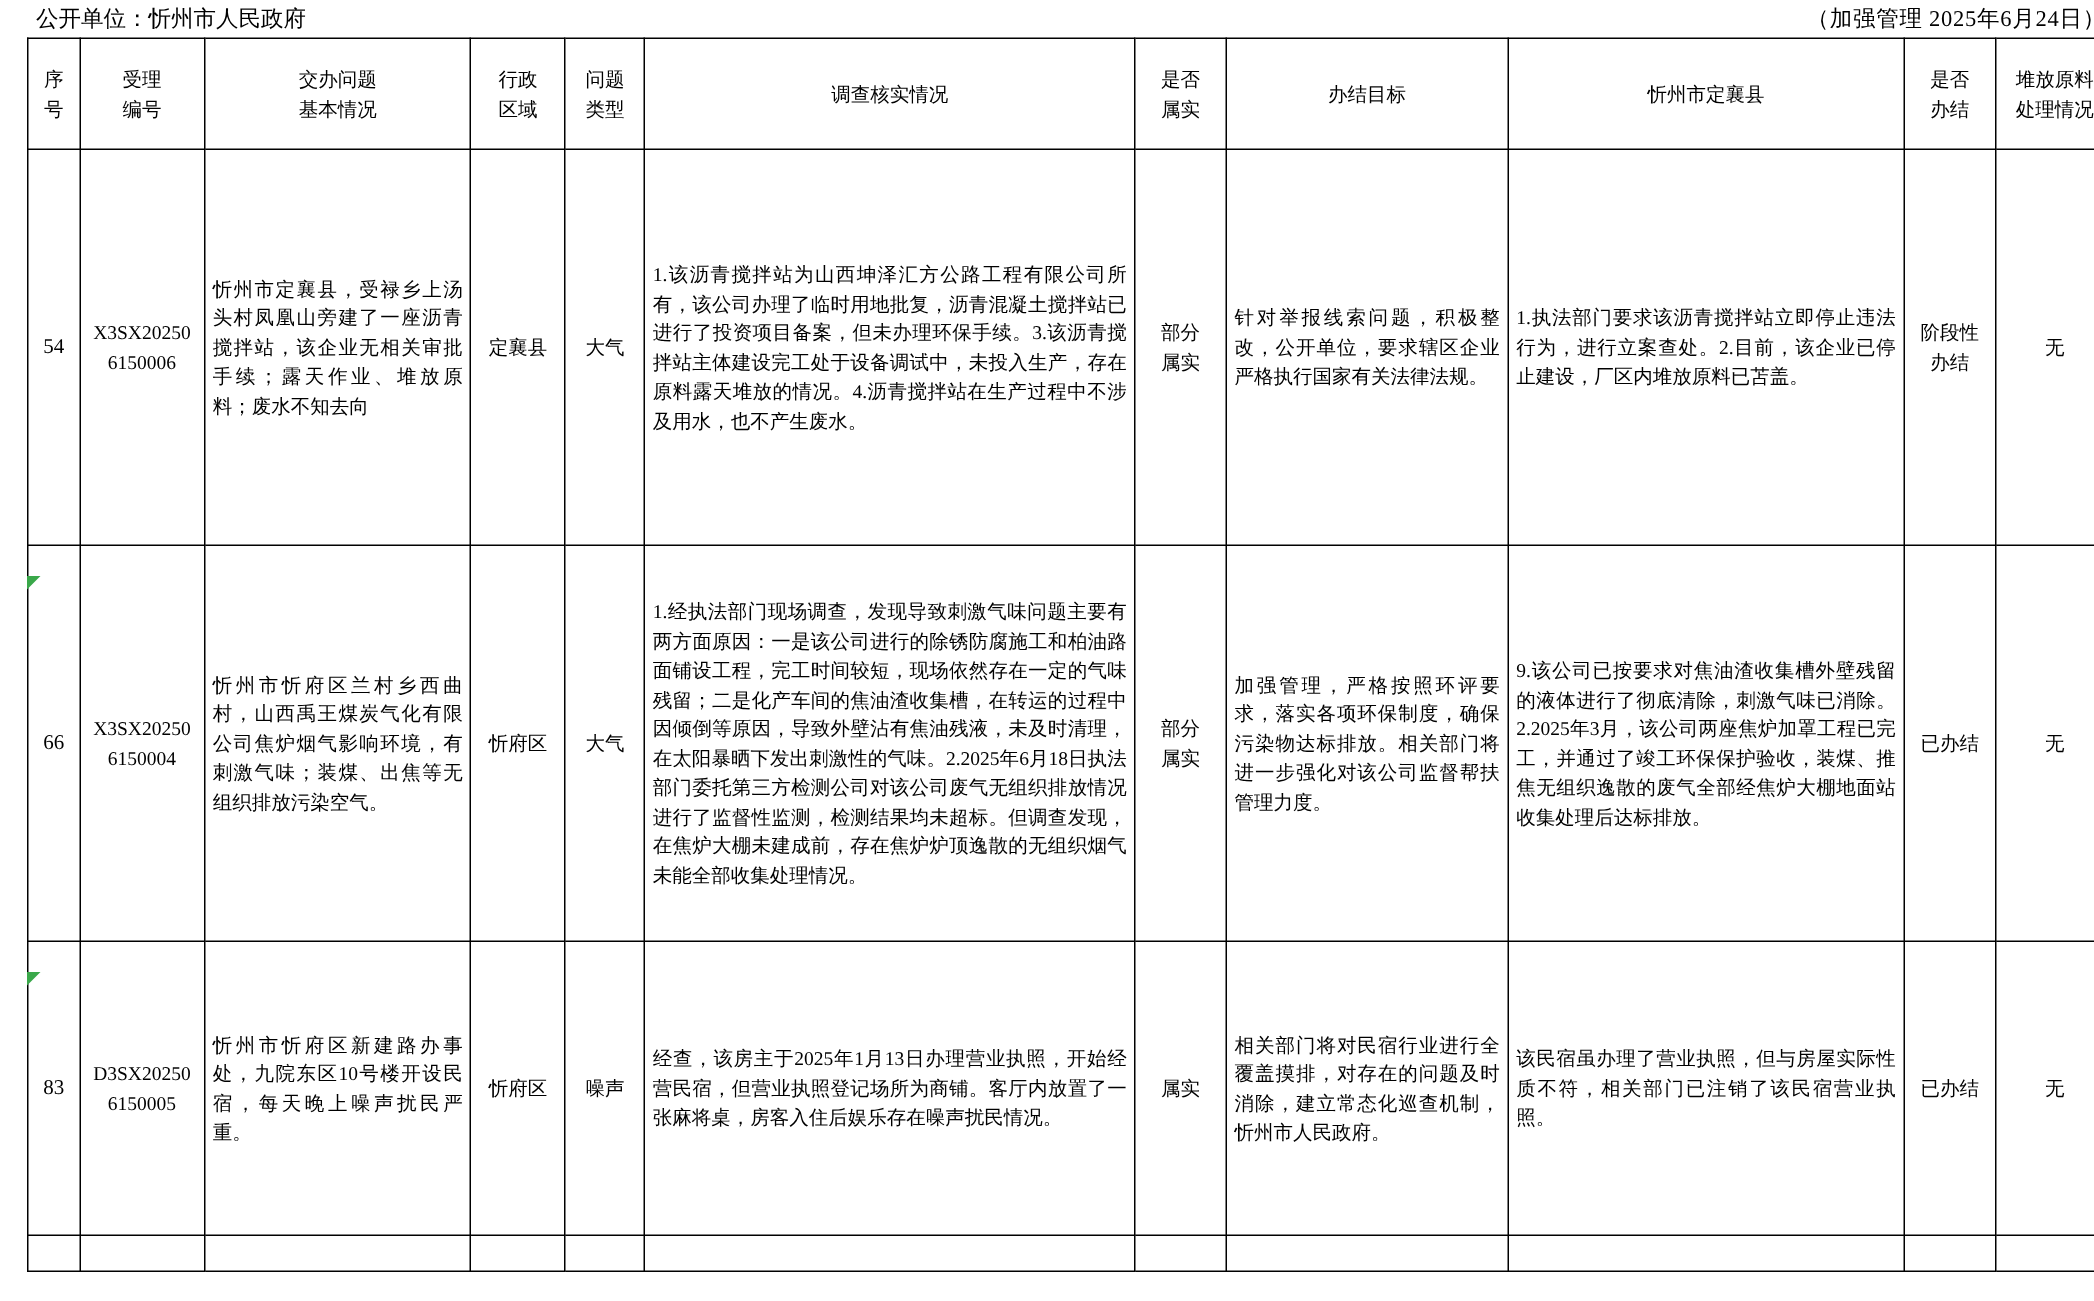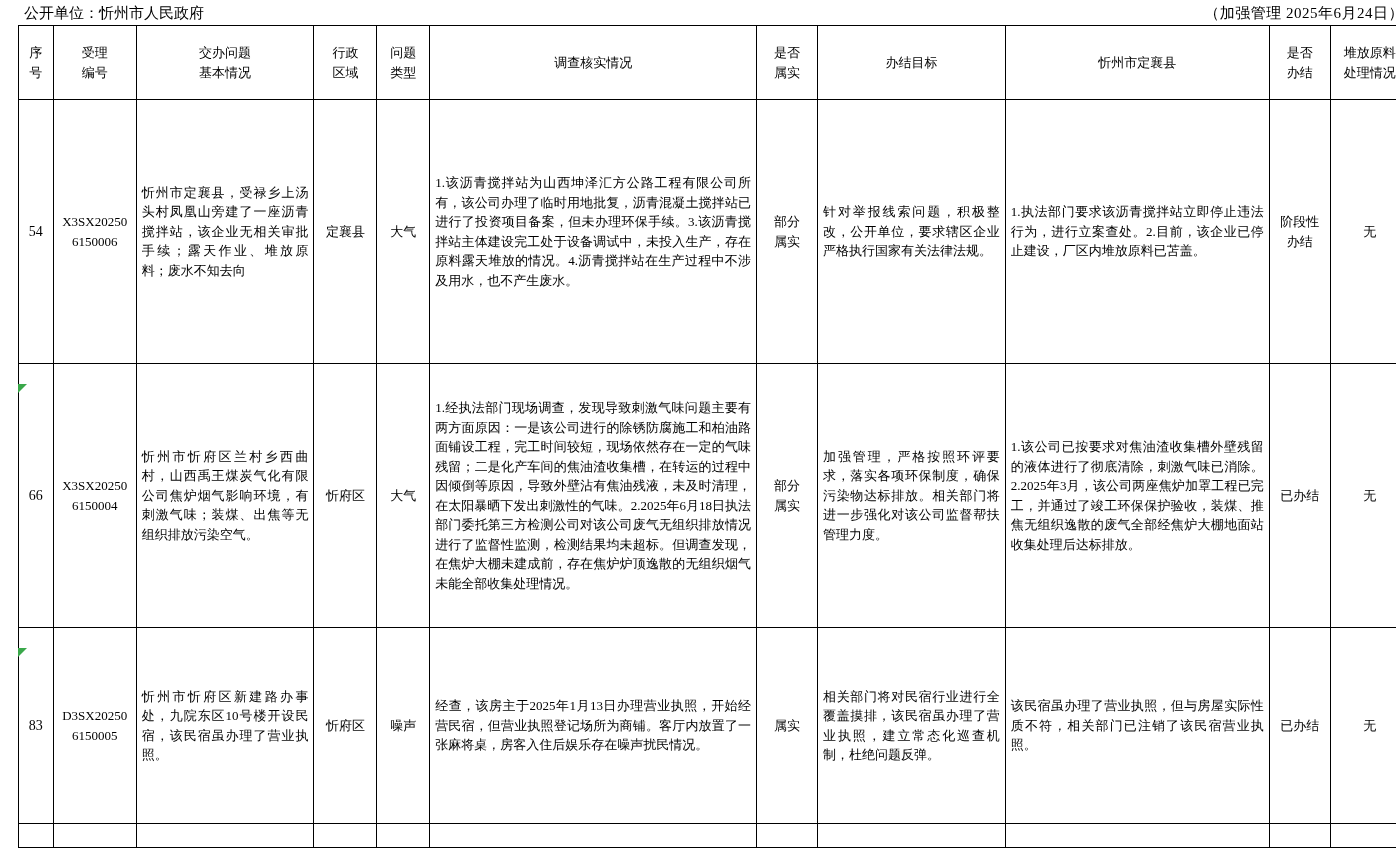--- a/index.html
+++ b/index.html
@@ -180,36 +180,36 @@
         </td>
         <td class="codecell nowrap-head">X3SX20250
 6150004</td>
         <td class="body-text">忻州市忻府区兰村乡西曲村，山西禹王煤炭气化有限公司焦炉烟气影响环境，有刺激气味；装煤、出焦等无组织排放污染空气。</td>
         <td class="small-center">忻府区</td>
         <td class="small-center">大气</td>
         <td class="body-text">1.经执法部门现场调查，发现导致刺激气味问题主要有两方面原因：一是该公司进行的除锈防腐施工和柏油路面铺设工程，完工时间较短，现场依然存在一定的气味残留；二是化产车间的焦油渣收集槽，在转运的过程中因倾倒等原因，导致外壁沾有焦油残液，未及时清理，在太阳暴晒下发出刺激性的气味。2.2025年6月18日执法部门委托第三方检测公司对该公司废气无组织排放情况进行了监督性监测，检测结果均未超标。但调查发现，在焦炉大棚未建成前，存在焦炉炉顶逸散的无组织烟气未能全部收集处理情况。</td>
         <td class="small-center nowrap-head">部分
 属实</td>
         <td class="body-text">加强管理，严格按照环评要求，落实各项环保制度，确保污染物达标排放。相关部门将进一步强化对该公司监督帮扶管理力度。</td>
-        <td class="body-text">1.该公司已按要求对焦油渣收集槽外壁残留的液体进行了彻底清除，刺激气味已消除。2.2025年3月，该公司两座焦炉加罩工程已完工，并通过了竣工环保保护验收，装煤、推焦无组织逸散的废气全部经焦炉大棚地面站收集处理后达标排放。</td>
+        <td class="body-text">9.该公司已按要求对焦油渣收集槽外壁残留的液体进行了彻底清除，刺激气味已消除。2.2025年3月，该公司两座焦炉加罩工程已完工，并通过了竣工环保保护验收，装煤、推焦无组织逸散的废气全部经焦炉大棚地面站收集处理后达标排放。</td>
         <td class="small-center nowrap-head">已办结</td>
         <td class="small-center">无</td>
       </tr>
       <tr class="data-row r3">
         <td class="center">
           <span class="seqtext">83</span>
         </td>
         <td class="codecell nowrap-head">D3SX20250
 6150005</td>
-        <td class="body-text">忻州市忻府区新建路办事处，九院东区10号楼开设民宿，该民宿虽办理了营业执照。</td>
+        <td class="body-text">忻州市忻府区新建路办事处，九院东区10号楼开设民宿，每天晚上噪声扰民严重。</td>
         <td class="small-center">忻府区</td>
         <td class="small-center">噪声</td>
         <td class="body-text">经查，该房主于2025年1月13日办理营业执照，开始经营民宿，但营业执照登记场所为商铺。客厅内放置了一张麻将桌，房客入住后娱乐存在噪声扰民情况。</td>
         <td class="small-center nowrap-head">属实</td>
-        <td class="body-text">相关部门将对民宿行业进行全覆盖摸排，该民宿虽办理了营业执照，建立常态化巡查机制，杜绝问题反弹。</td>
+        <td class="body-text">相关部门将对民宿行业进行全覆盖摸排，对存在的问题及时消除，建立常态化巡查机制，忻州市人民政府。</td>
         <td class="body-text">该民宿虽办理了营业执照，但与房屋实际性质不符，相关部门已注销了该民宿营业执照。</td>
         <td class="small-center nowrap-head">已办结</td>
         <td class="small-center">无</td>
       </tr>
       <tr class="tail">
         <td></td>
         <td></td>
         <td></td>
         <td></td>
         <td></td>

